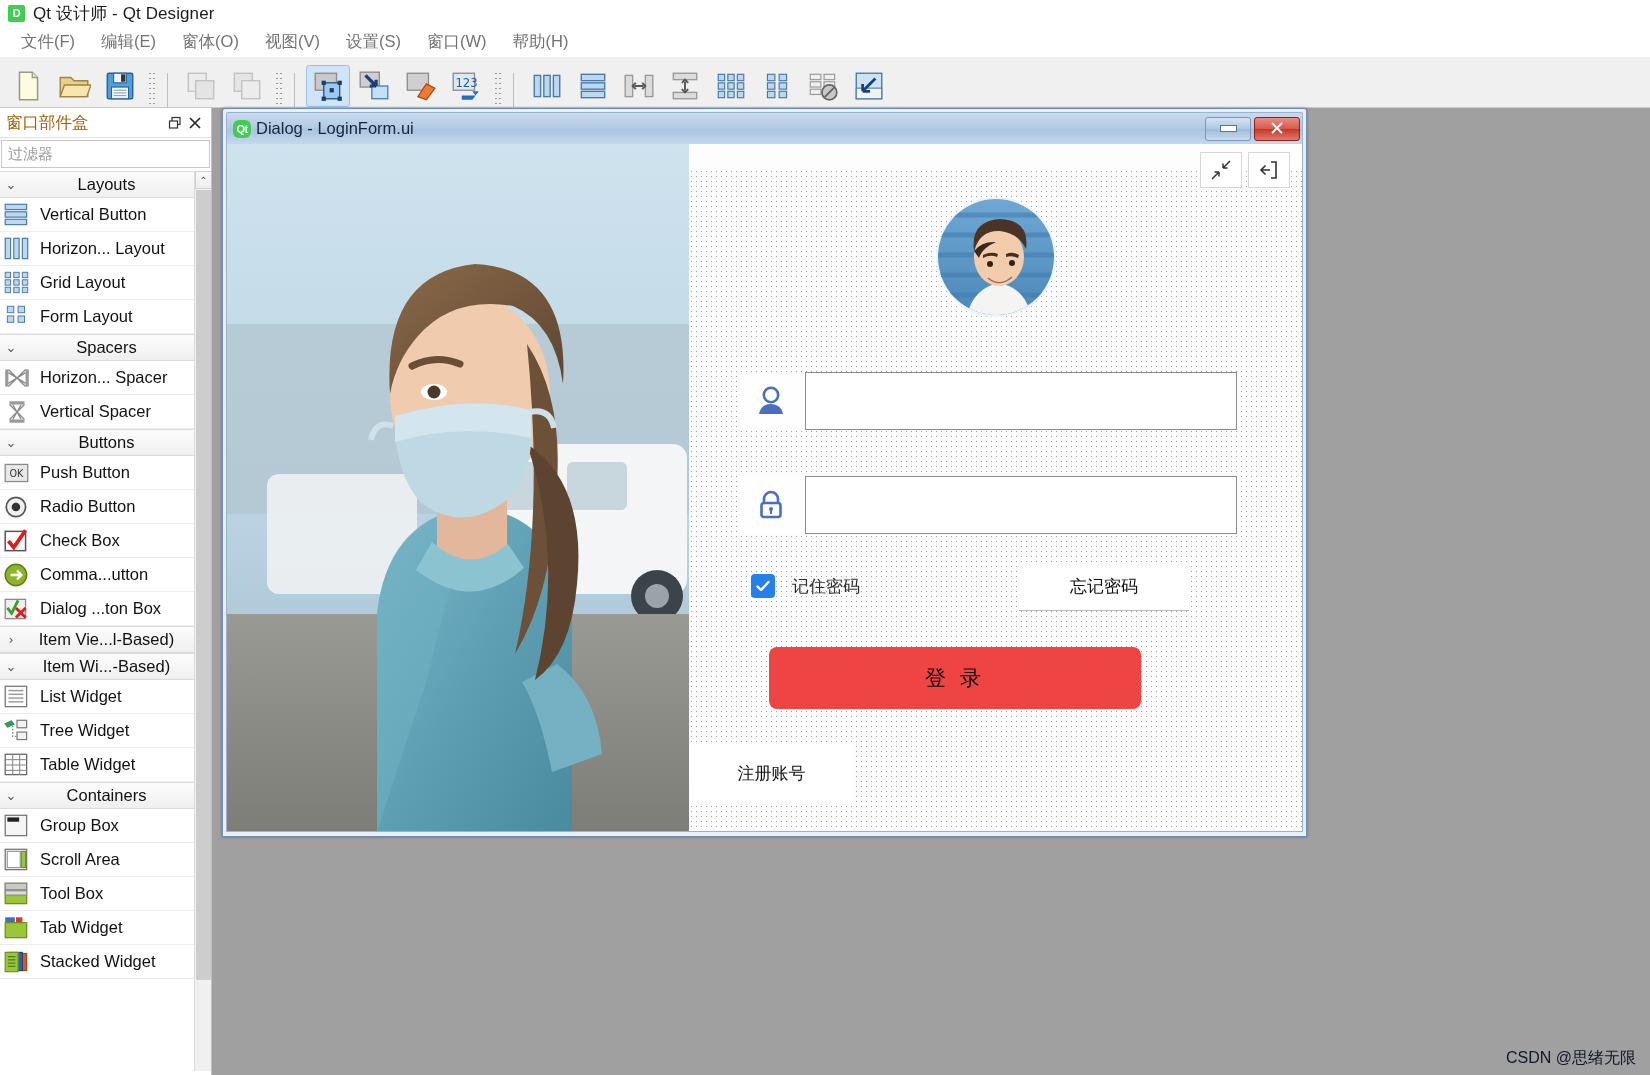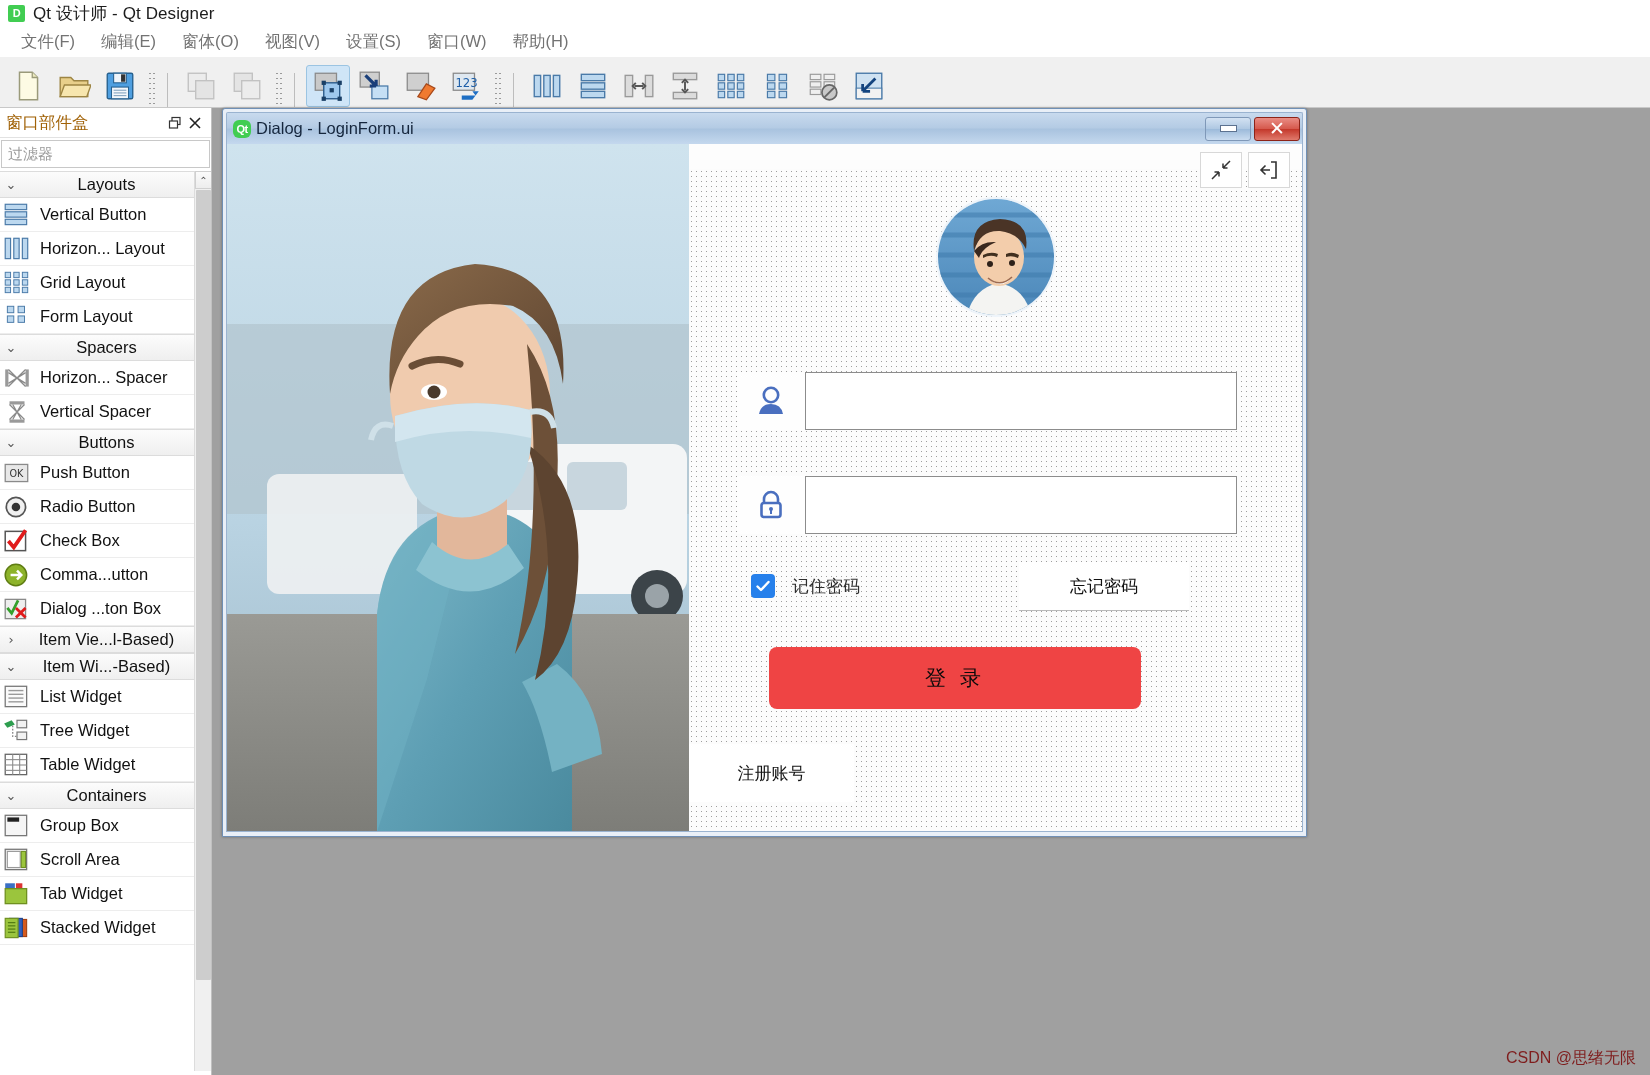--- a/index.html
+++ b/index.html
@@ -229,21 +229,21 @@
   }
 
   .register-btn {
     position: absolute; left: 0px; top: 600px; width: 165px; height: 58px;
     background: #fff; border: none; font-size: 17px; color: #111; z-index: 4;
     font-family: "Liberation Sans", sans-serif;
   }
 
   .watermark {
     position: absolute; right: 14px; bottom: 6px; font-size: 16px;
-    color: #7f1d1d;
+    color: #0f172a;
     text-align: right;
   }
 </style>
 </head>
 <body>
 
 <div id="app">
 
   <div class="titlebar">
     <div class="qt-badge">D</div>
@@ -620,20 +620,28 @@
         </svg>
         <span class="lbl">Group Box</span>
       </div>
       <div class="wb-row">
         <svg class="ico" viewBox="0 0 28 26">
           <rect x="3" y="3" width="20" height="19" fill="#eee" stroke="#777" stroke-width="1.2"></rect>
           <rect x="5" y="5" width="12" height="15" fill="#fff" stroke="#999" stroke-width="1"></rect>
           <rect x="18" y="5" width="4" height="15" fill="#9bc53d" stroke="#6f9020" stroke-width="1"></rect>
         </svg>
         <span class="lbl">Scroll Area</span>
+      </div>
+      <div class="wb-row">
+        <svg class="ico" viewBox="0 0 28 26">
+          <rect x="3" y="3" width="20" height="19" fill="#9bc53d" stroke="#6f9020" stroke-width="1.2"></rect>
+          <rect x="3" y="3" width="20" height="6" fill="#c9c9c9" stroke="#888" stroke-width="1"></rect>
+          <rect x="3" y="10" width="20" height="4" fill="#dcdcdc" stroke="#888" stroke-width="1"></rect>
+        </svg>
+        <span class="lbl">Tool Box</span>
       </div>
       <div class="wb-row">
         <svg class="ico" viewBox="0 0 28 26">
           <rect x="3" y="3" width="9" height="5" fill="#3a6fc4"></rect>
           <rect x="13" y="3" width="6" height="5" fill="#d33"></rect>
           <rect x="3" y="8" width="20" height="14" fill="#9bc53d" stroke="#6f9020" stroke-width="1.2"></rect>
         </svg>
         <span class="lbl">Tab Widget</span>
       </div>
       <div class="wb-row">

